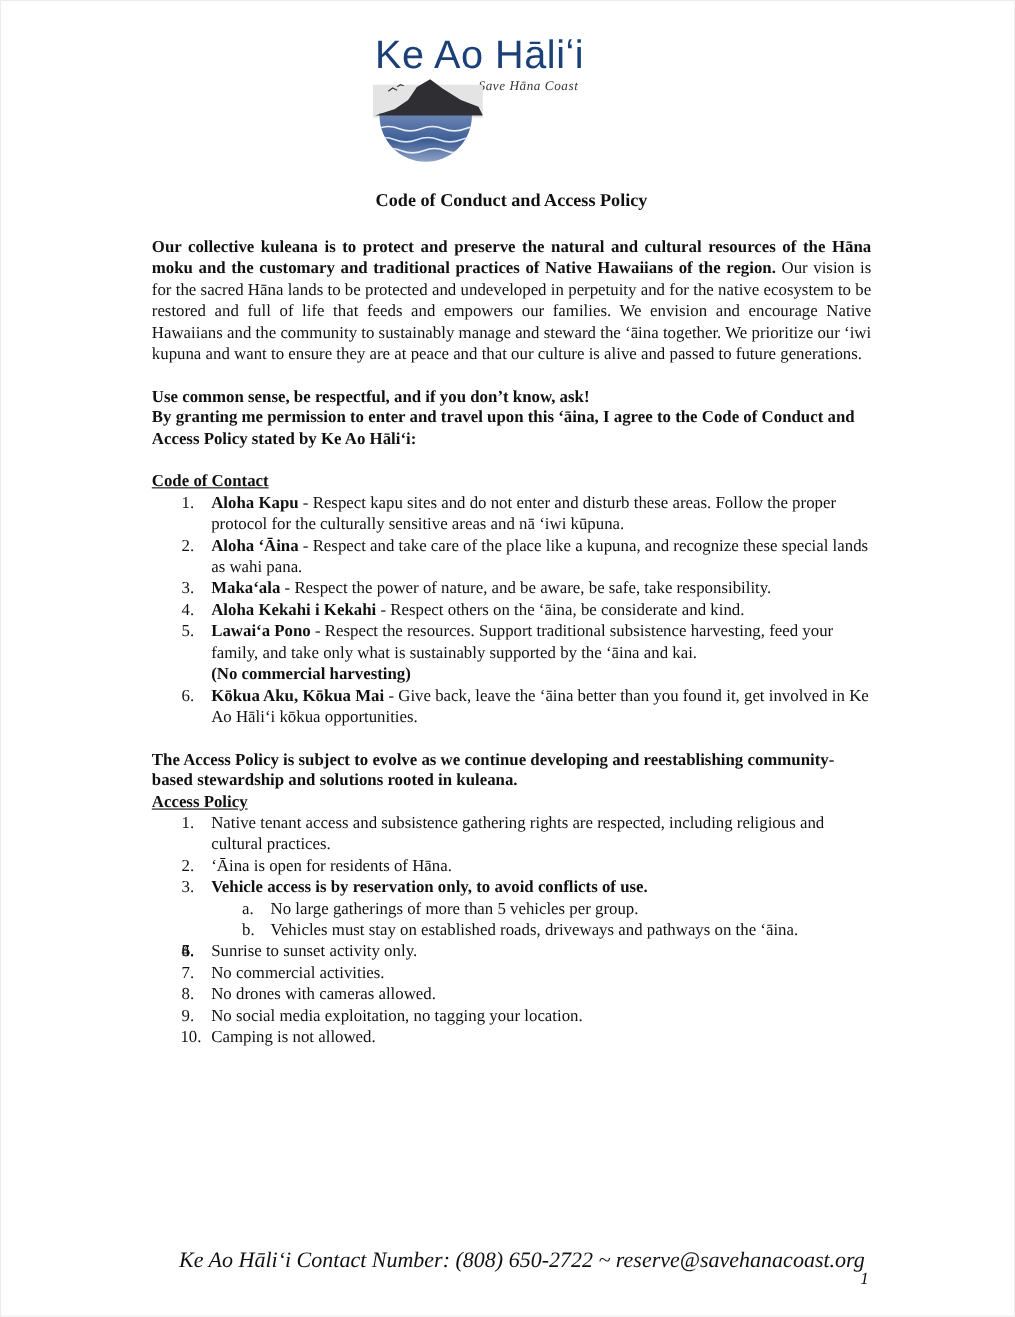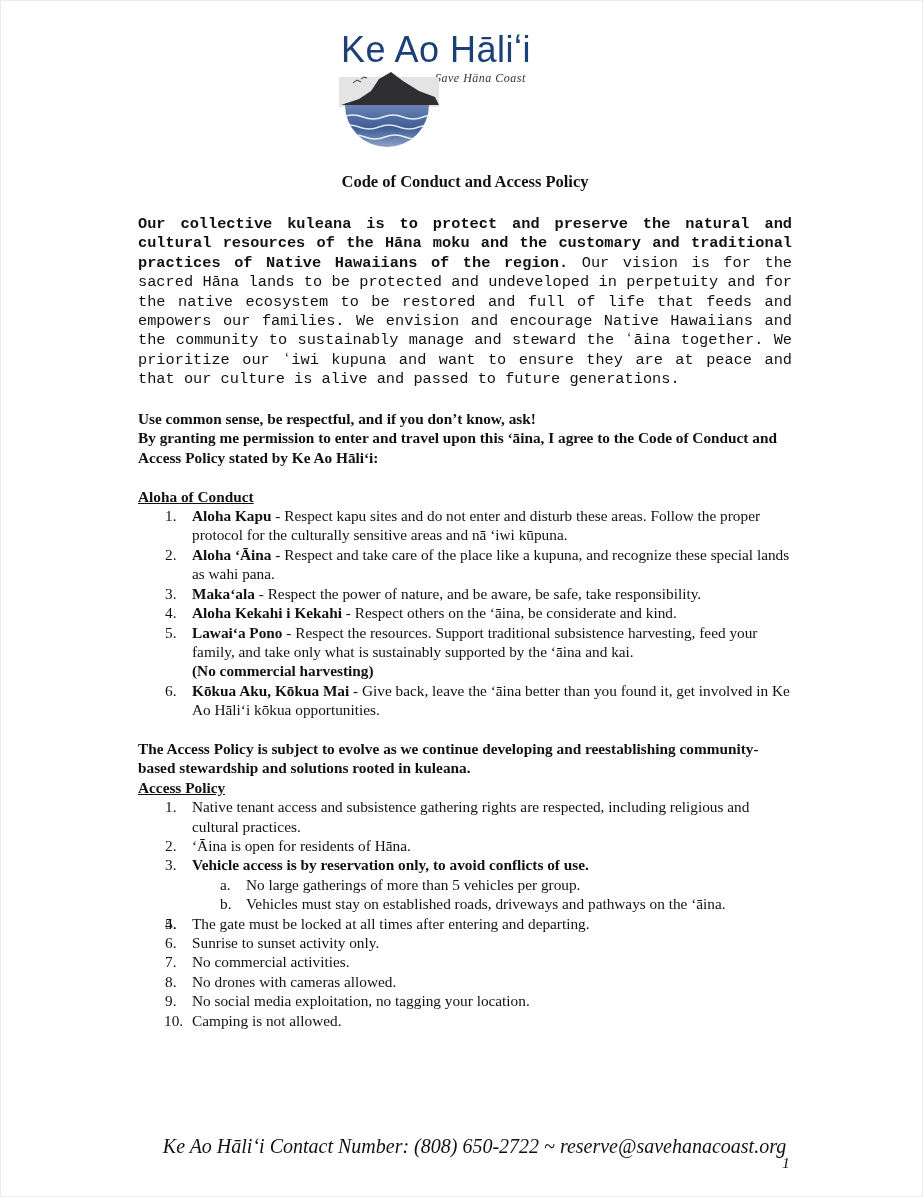--- a/index.html
+++ b/index.html
@@ -22,21 +22,21 @@
       position: absolute; left: 96px; top: 44px; font-family: "Liberation Serif", serif;
       font-style: italic; font-size: 12px; color: #333; white-space: nowrap; letter-spacing: 0.5px;
     }
     .logo-art { position: absolute; left: 0; top: 40px; width: 100px; height: 84px; }
 
     .content { position: absolute; left: 137px; top: 171px; width: 654px; font-size: 15.3px; line-height: 19.4px; }
     .center { text-align: center; }
     .doc-title { font-weight: bold; font-size: 16.5px; line-height: 20px; }
     .doc-sub { font-style: italic; font-size: 15.5px; line-height: 19px; }
     p { margin: 0; }
-    .justify { text-align: justify; font-family: Liberation Mono, monospace; }
+    .justify { text-align: justify; }
     .b { font-weight: bold; }
     .u { text-decoration: underline; font-weight: bold; }
     .gap { height: 19.4px; }
     ol { margin: 0; padding: 0; list-style: none; }
     li.item { position: relative; padding-left: 54px; }
     li.item .num { position: absolute; left: 27px; top: 0; }
     li.sub { position: relative; padding-left: 108px; }
     li.sub .num { position: absolute; left: 82px; top: 0; }
     .footer {
       position: absolute; left: 0; width: 923px; top: 1134px; text-align: center;
@@ -80,41 +80,41 @@
     <div class="center doc-title">Code of Conduct and Access Policy</div>
     <div class="gap" style="height:23px"></div>
 
     <p class="justify"><span class="b">Our collective kuleana is to protect and preserve the natural and cultural resources of the Hāna moku and the customary and traditional practices of Native Hawaiians of the region.</span><span> Our vision is for the sacred Hāna lands to be protected and undeveloped in perpetuity and for the native ecosystem to be restored and full of life that feeds and empowers our families. We envision and encourage Native Hawaiians and the community to sustainably manage and steward the ʻāina together. We prioritize our ʻiwi kupuna and want to ensure they are at peace and that our culture is alive and passed to future generations.</span></p>
     <div class="gap"></div>
 
     <p class="b">Use common sense, be respectful, and if you don’t know, ask!</p>
     <p class="b">By granting me permission to enter and travel upon this ʻāina, I agree to the Code of Conduct and Access Policy stated by Ke Ao Hāliʻi:</p>
     <div class="gap"></div>
 
-    <p class="u">Aloha of Conduct</p>
+    <p class="u">Code of Contact</p>
     <ol>
       <li class="item"><span class="num">1.</span><span class="b">Aloha Kapu</span><span> - Respect kapu sites and do not enter and disturb these areas. Follow the proper protocol for the culturally sensitive areas and nā ʻiwi kūpuna.</span></li>
       <li class="item"><span class="num">2.</span><span class="b">Aloha ʻĀina</span><span> - Respect and take care of the place like a kupuna, and recognize these special lands as wahi pana.</span></li>
       <li class="item"><span class="num">3.</span><span class="b">Makaʻala</span><span> - Respect the power of nature, and be aware, be safe, take responsibility.</span></li>
       <li class="item"><span class="num">4.</span><span class="b">Aloha Kekahi i Kekahi</span><span> - Respect others on the ʻāina, be considerate and kind.</span></li>
       <li class="item"><span class="num">5.</span><span class="b">Lawaiʻa Pono</span><span> - Respect the resources. Support traditional subsistence harvesting, feed your family, and take only what is sustainably supported by the ʻāina and kai.</span><br><span class="b">(No commercial harvesting)</span></li>
       <li class="item"><span class="num">6.</span><span class="b">Kōkua Aku, Kōkua Mai</span><span> - Give back, leave the ʻāina better than you found it, get involved in Ke Ao Hāliʻi kōkua opportunities.</span></li>
     </ol>
     <div class="gap"></div>
 
     <p class="b">The Access Policy is subject to evolve as we continue developing and reestablishing community-based stewardship and solutions rooted in kuleana.</p>
     <p class="u">Access Policy</p>
     <ol>
       <li class="item"><span class="num">1.</span><span>Native tenant access and subsistence gathering rights are respected, including religious and cultural practices.</span></li>
       <li class="item"><span class="num">2.</span><span>ʻĀina is open for residents of Hāna.</span></li>
       <li class="item"><span class="num">3.</span><span class="b">Vehicle access is by reservation only, to avoid conflicts of use.</span></li>
       <li class="sub"><span class="num">a.</span><span>No large gatherings of more than 5 vehicles per group.</span></li>
       <li class="sub"><span class="num">b.</span><span>Vehicles must stay on established roads, driveways and pathways on the ʻāina.</span></li>
       <li class="item"><span class="num">4.</span></li>
-      <li class="item"><span class="num">5.</span><span>The gate must be locked at all times after entering and departing.</span></li>
+      <li class="item"><span class="num">5.</span></li>
       <li class="item"><span class="num">6.</span><span>Sunrise to sunset activity only.</span></li>
       <li class="item"><span class="num">7.</span><span>No commercial activities.</span></li>
       <li class="item"><span class="num">8.</span><span>No drones with cameras allowed.</span></li>
       <li class="item"><span class="num">9.</span><span>No social media exploitation, no tagging your location.</span></li>
       <li class="item"><span class="num" style="left:26px">10.</span><span>Camping is not allowed.</span></li>
     </ol>
     <div class="gap"></div>
 
   </div>
 

